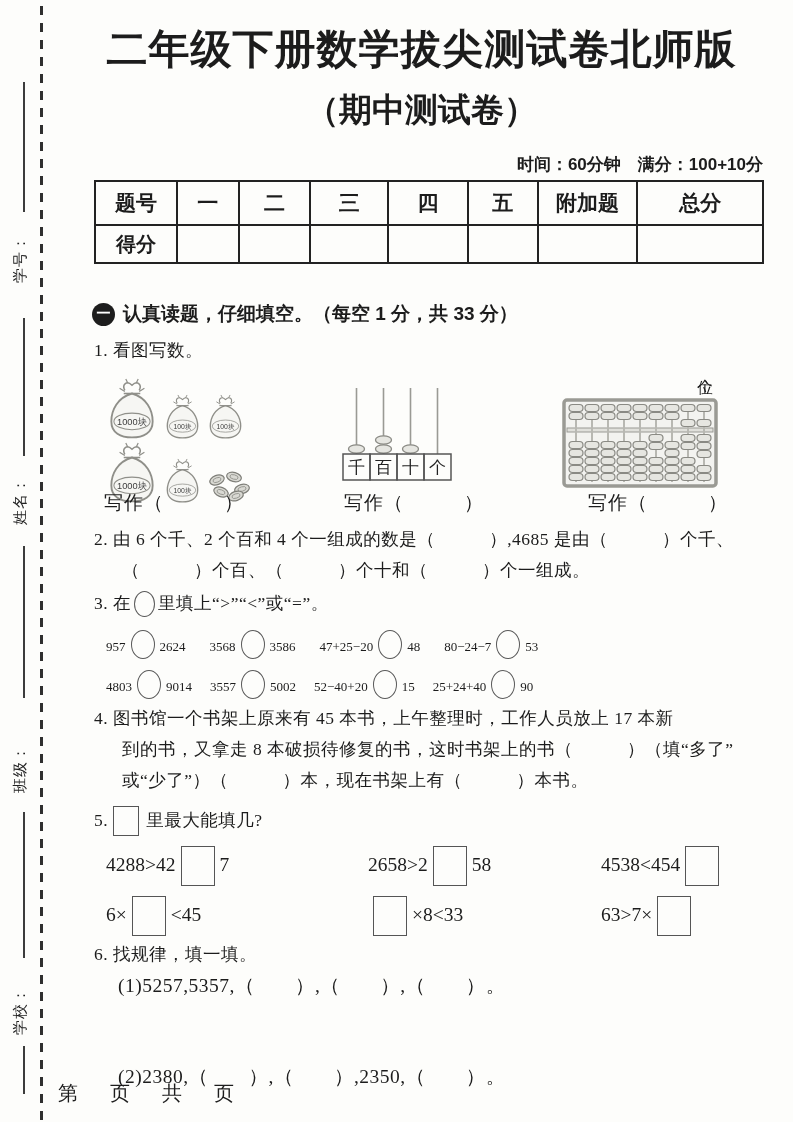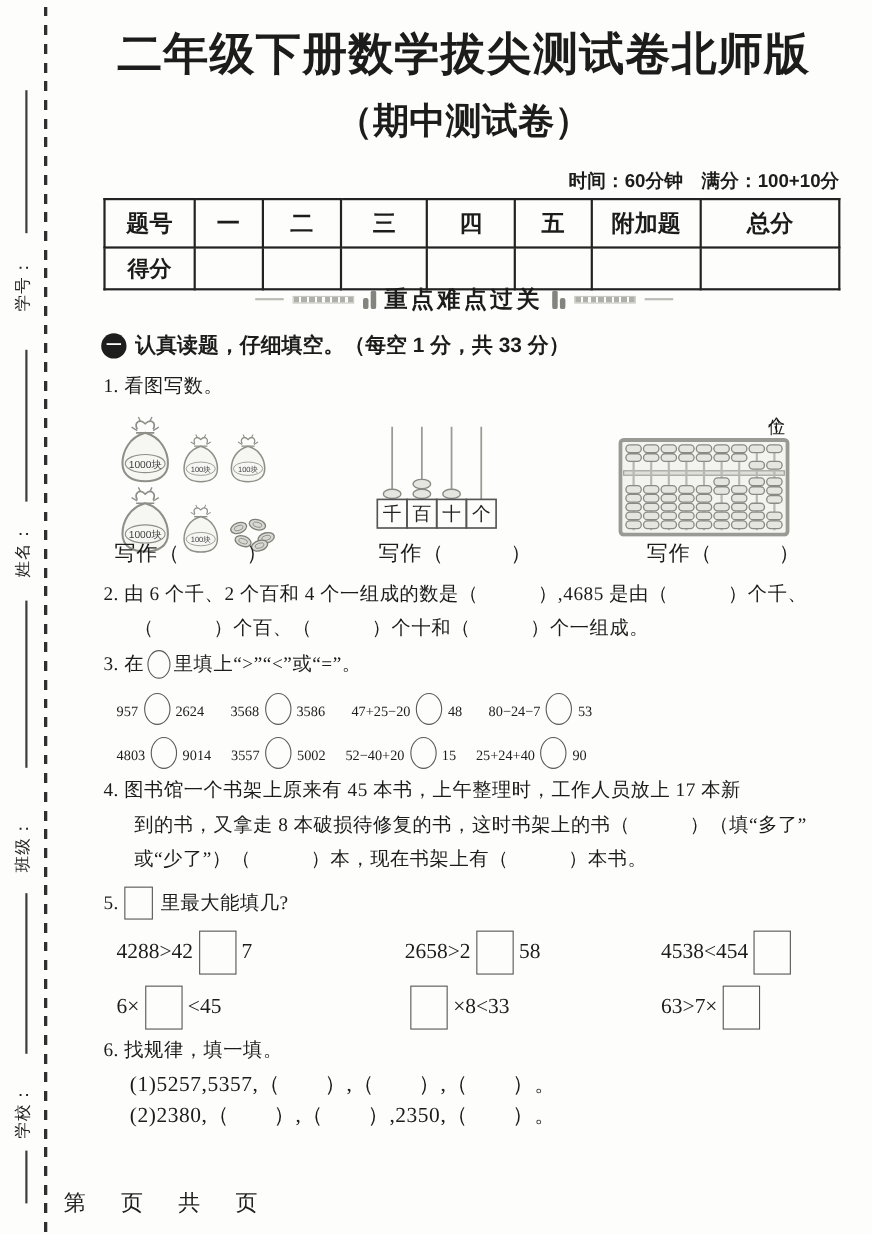--- a/index.html
+++ b/index.html
@@ -120,35 +120,20 @@
           <td></td>
           <td></td>
           <td></td>
           <td></td>
           <td></td>
           <td></td>
         </tr>
     </tbody>
   </table>
 
-  <div class="banner">
-    <span class="deco-thin"></span>
-    <span class="deco-hatch"></span>
-    <span class="deco-quote">
-        <i style="height:10px;"></i>
-        <i style="height:17px;"></i>
-      </span>
-    <span class="banner-text">重点难点过关</span>
-    <span class="deco-quote">
-        <i style="height:17px;"></i>
-        <i style="height:10px;"></i>
-      </span>
-    <span class="deco-hatch"></span>
-    <span class="deco-thin"></span>
-  </div>
 
   <div class="section-head">
     <span class="badge">一</span>
     <span class="sec-title">认真读题，仔细填空。（每空 1 分，共 33 分）</span>
   </div>
 
   <div class="qline" style="top:338px;left:94px;">1. 看图写数。</div>
 
   <div class="money">
     <div class="mrow" id="money-row-1">
@@ -352,17 +337,17 @@
       <span><span>4538&lt;454</span><span class="q5-box"></span><span></span></span>
     </div>
   <div class="q5-row" style="top:896px;" id="q5-row-1">
       <span><span>6×</span><span class="q5-box"></span><span>&lt;45</span></span>
       <span><span></span><span class="q5-box"></span><span>×8&lt;33</span></span>
       <span><span>63&gt;7×</span><span class="q5-box"></span><span></span></span>
     </div>
 
   <div class="qline" style="top:942px;left:94px;">6. 找规律，填一填。</div>
   <div class="qline numline" style="top:972px;left:118px;">(1)5257,5357,（　　）,（　　）,（　　）。</div>
-  <div class="qline numline" style="top:1000px;left:118px;font-family:Liberation Serif, serif;">(2)2380,（　　）,（　　）,2350,（　　）。</div>
+  <div class="qline numline" style="top:1063px;left:118px;font-family:Liberation Serif, serif;">(2)2380,（　　）,（　　）,2350,（　　）。</div>
 
   <div class="footer">第　页　共　页</div>
 
 </div>
 
 </body></html>

